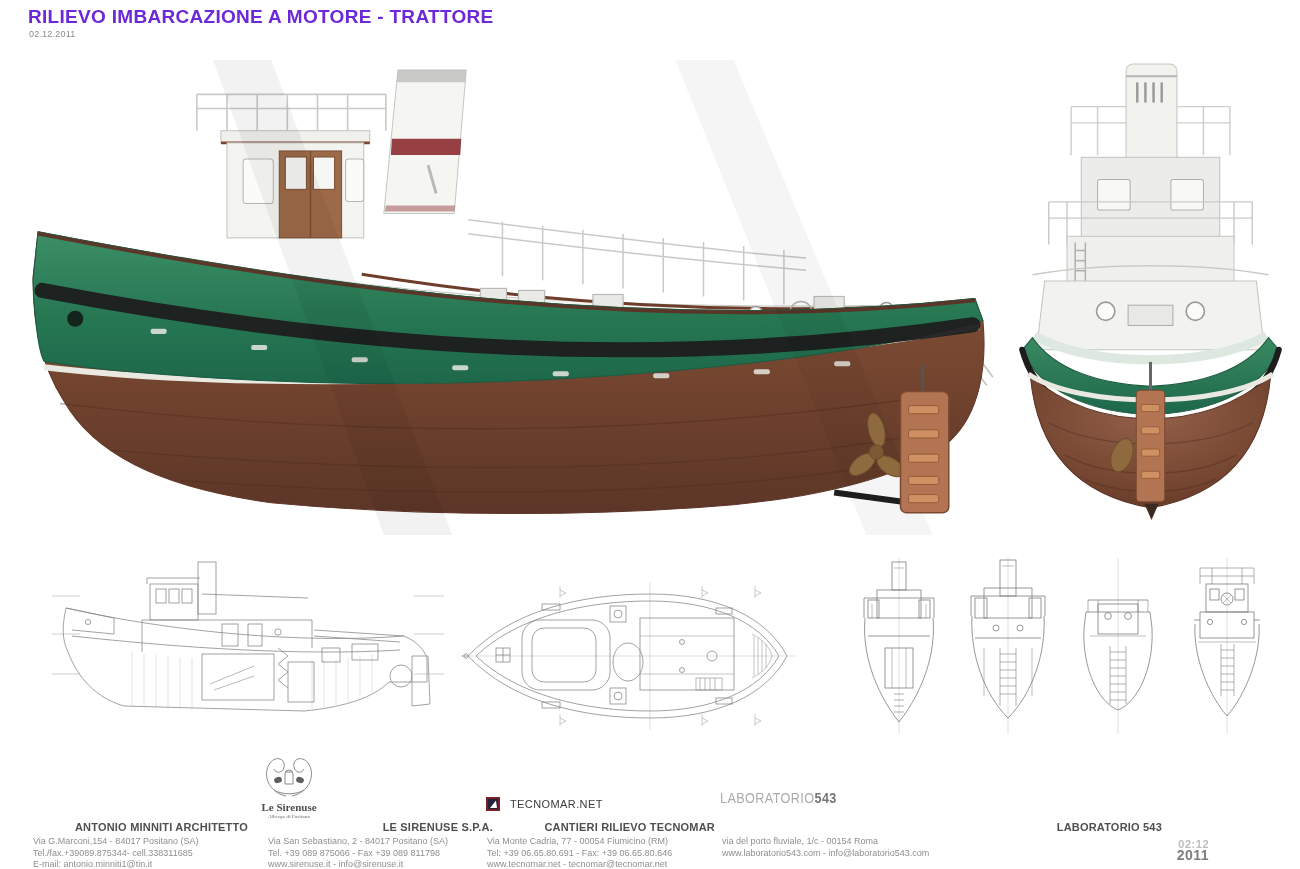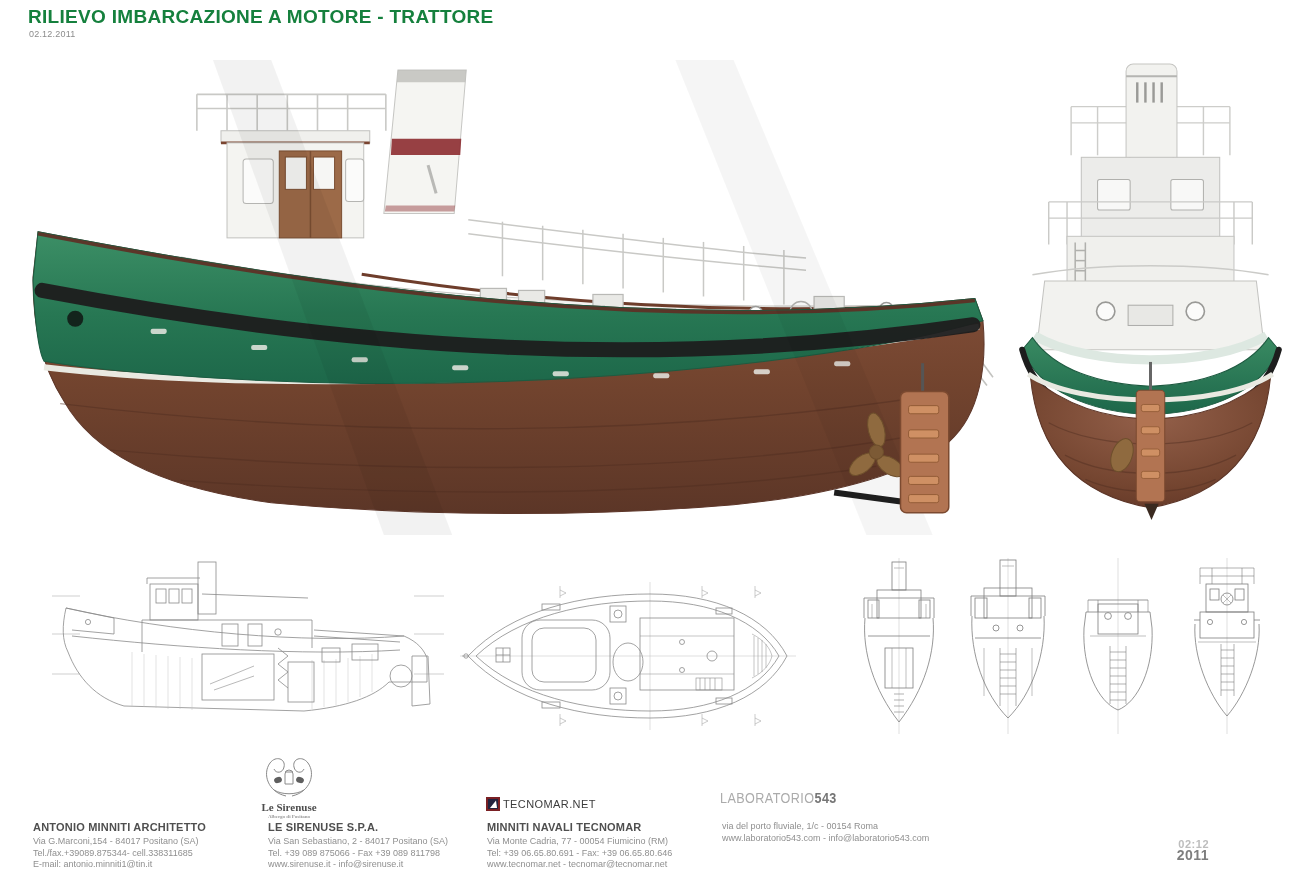--- a/index.html
+++ b/index.html
@@ -3,52 +3,52 @@
 <meta charset="utf-8">
 <style>
   html,body{margin:0;padding:0;background:#e6e6e6;}
   .sheet{
     position:relative;width:1300px;height:869px;background:#ffffff;
     font-family:"Liberation Sans", sans-serif;overflow:hidden;margin:0 auto;
   }
   
   .title{
     position:absolute;left:28px;top:6px;font-size:19px;font-weight:bold;
-    color:#15803d;letter-spacing:.3px;white-space:nowrap;
+    color:#6d28d9;letter-spacing:.3px;white-space:nowrap;
   }
   .date{position:absolute;left:29px;top:29px;font-size:9px;color:#8c8c8c;letter-spacing:.2px;}
 
   
   .side-photo{position:absolute;left:30px;top:60px;width:965px;height:475px;}
   .bow-photo{position:absolute;left:1008px;top:56px;width:285px;height:466px;}
   .lng-drawing{position:absolute;left:52px;top:556px;width:392px;height:180px;}
   .plan-drawing{position:absolute;left:460px;top:582px;width:336px;height:148px;}
   .xsec{position:absolute;top:556px;height:180px;}
   .xsec1{left:856px;width:86px;}
   .xsec2{left:964px;width:88px;}
   .xsec3{left:1074px;width:88px;}
   .xsec4{left:1184px;width:86px;}
   svg{display:block;width:100%;height:100%;}
 
   
   .sirenuse{position:absolute;left:246px;top:754px;width:86px;text-align:center;color:#555;font-weight:bold;}
   .sirenuse .nm{font-family:"Liberation Serif", serif;font-size:11px;color:#4e4e4e;margin-top:1px;}
   .sirenuse .sub{font-family:"Liberation Serif", serif;font-size:5px;color:#9a9a9a;margin-top:1px;}
-  .tecnomar{position:absolute;left:486px;top:797px;display:flex;align-items:center;gap:3px;}
+  .tecnomar{position:absolute;left:486px;top:797px;display:flex;align-items:center;gap:10px;}
   .tecnomar .lbl{font-size:11px;color:#3c3c3c;letter-spacing:.4px;}
   .lab543{
     position:absolute;left:720px;top:789px;font-size:15px;letter-spacing:.5px;
     transform:scaleX(.84);transform-origin:left center;white-space:nowrap;
   }
   .lab543 .lt{color:#ababab;font-weight:normal;}
   .lab543 .bd{color:#767676;font-weight:bold;}
 
   
   .fcol{position:absolute;top:821px;}
-  .fcol .fh{font-size:11px;font-weight:bold;color:#4f4f4f;margin-bottom:3px;letter-spacing:.2px;}
+  .fcol .fh{font-size:11px;font-weight:bold;color:#4f4f4f;margin-bottom:3px;letter-spacing:.2px;text-align:right;}
   .fcol .fl{font-size:9px;color:#8f8f8f;line-height:11.5px;}
   .fcol1{left:33px;width:215px;}
   .fcol2{left:268px;width:225px;}
   .fcol3{left:487px;width:228px;}
   .fcol4{left:722px;width:440px;}
 
   .stamp{position:absolute;left:1137px;top:839px;width:72px;text-align:right;line-height:11px;}
   .stamp .t{font-size:11px;font-weight:bold;color:#bdbdbd;letter-spacing:.5px;}
   .stamp .y{font-size:14px;font-weight:bold;color:#7e7e7e;letter-spacing:.5px;}
 </style>
@@ -584,26 +584,27 @@
     <div class="fl">Tel./fax.+39089.875344- cell.338311685</div>
     <div class="fl">E-mail: antonio.minniti1@tin.it</div>
   </div>
   <div class="fcol fcol2">
     <div class="fh">LE SIRENUSE S.P.A.</div>
     <div class="fl">Via San Sebastiano, 2 - 84017 Positano (SA)</div>
     <div class="fl">Tel. +39 089 875066 - Fax +39 089 811798</div>
     <div class="fl">www.sirenuse.it  - info@sirenuse.it</div>
   </div>
   <div class="fcol fcol3">
-    <div class="fh">MINNITI NAVALI TECNOMAR</div>
+    <div class="fh">CANTIERI RILIEVO TECNOMAR</div>
     <div class="fl">Via Monte Cadria, 77 - 00054 Fiumicino (RM)</div>
     <div class="fl">Tel: +39 06.65.80.691 - Fax: +39 06.65.80.646</div>
     <div class="fl">www.tecnomar.net - tecnomar@tecnomar.net</div>
   </div>
   <div class="fcol fcol4">
+    <div class="fh">LABORATORIO 543</div>
     <div class="fl">via del porto fluviale, 1/c - 00154 Roma</div>
     <div class="fl">www.laboratorio543.com - info@laboratorio543.com</div>
   </div>
 
   <div class="stamp">
     <div class="t">02:12</div>
     <div class="y">2011</div>
   </div>
 
 </div>

